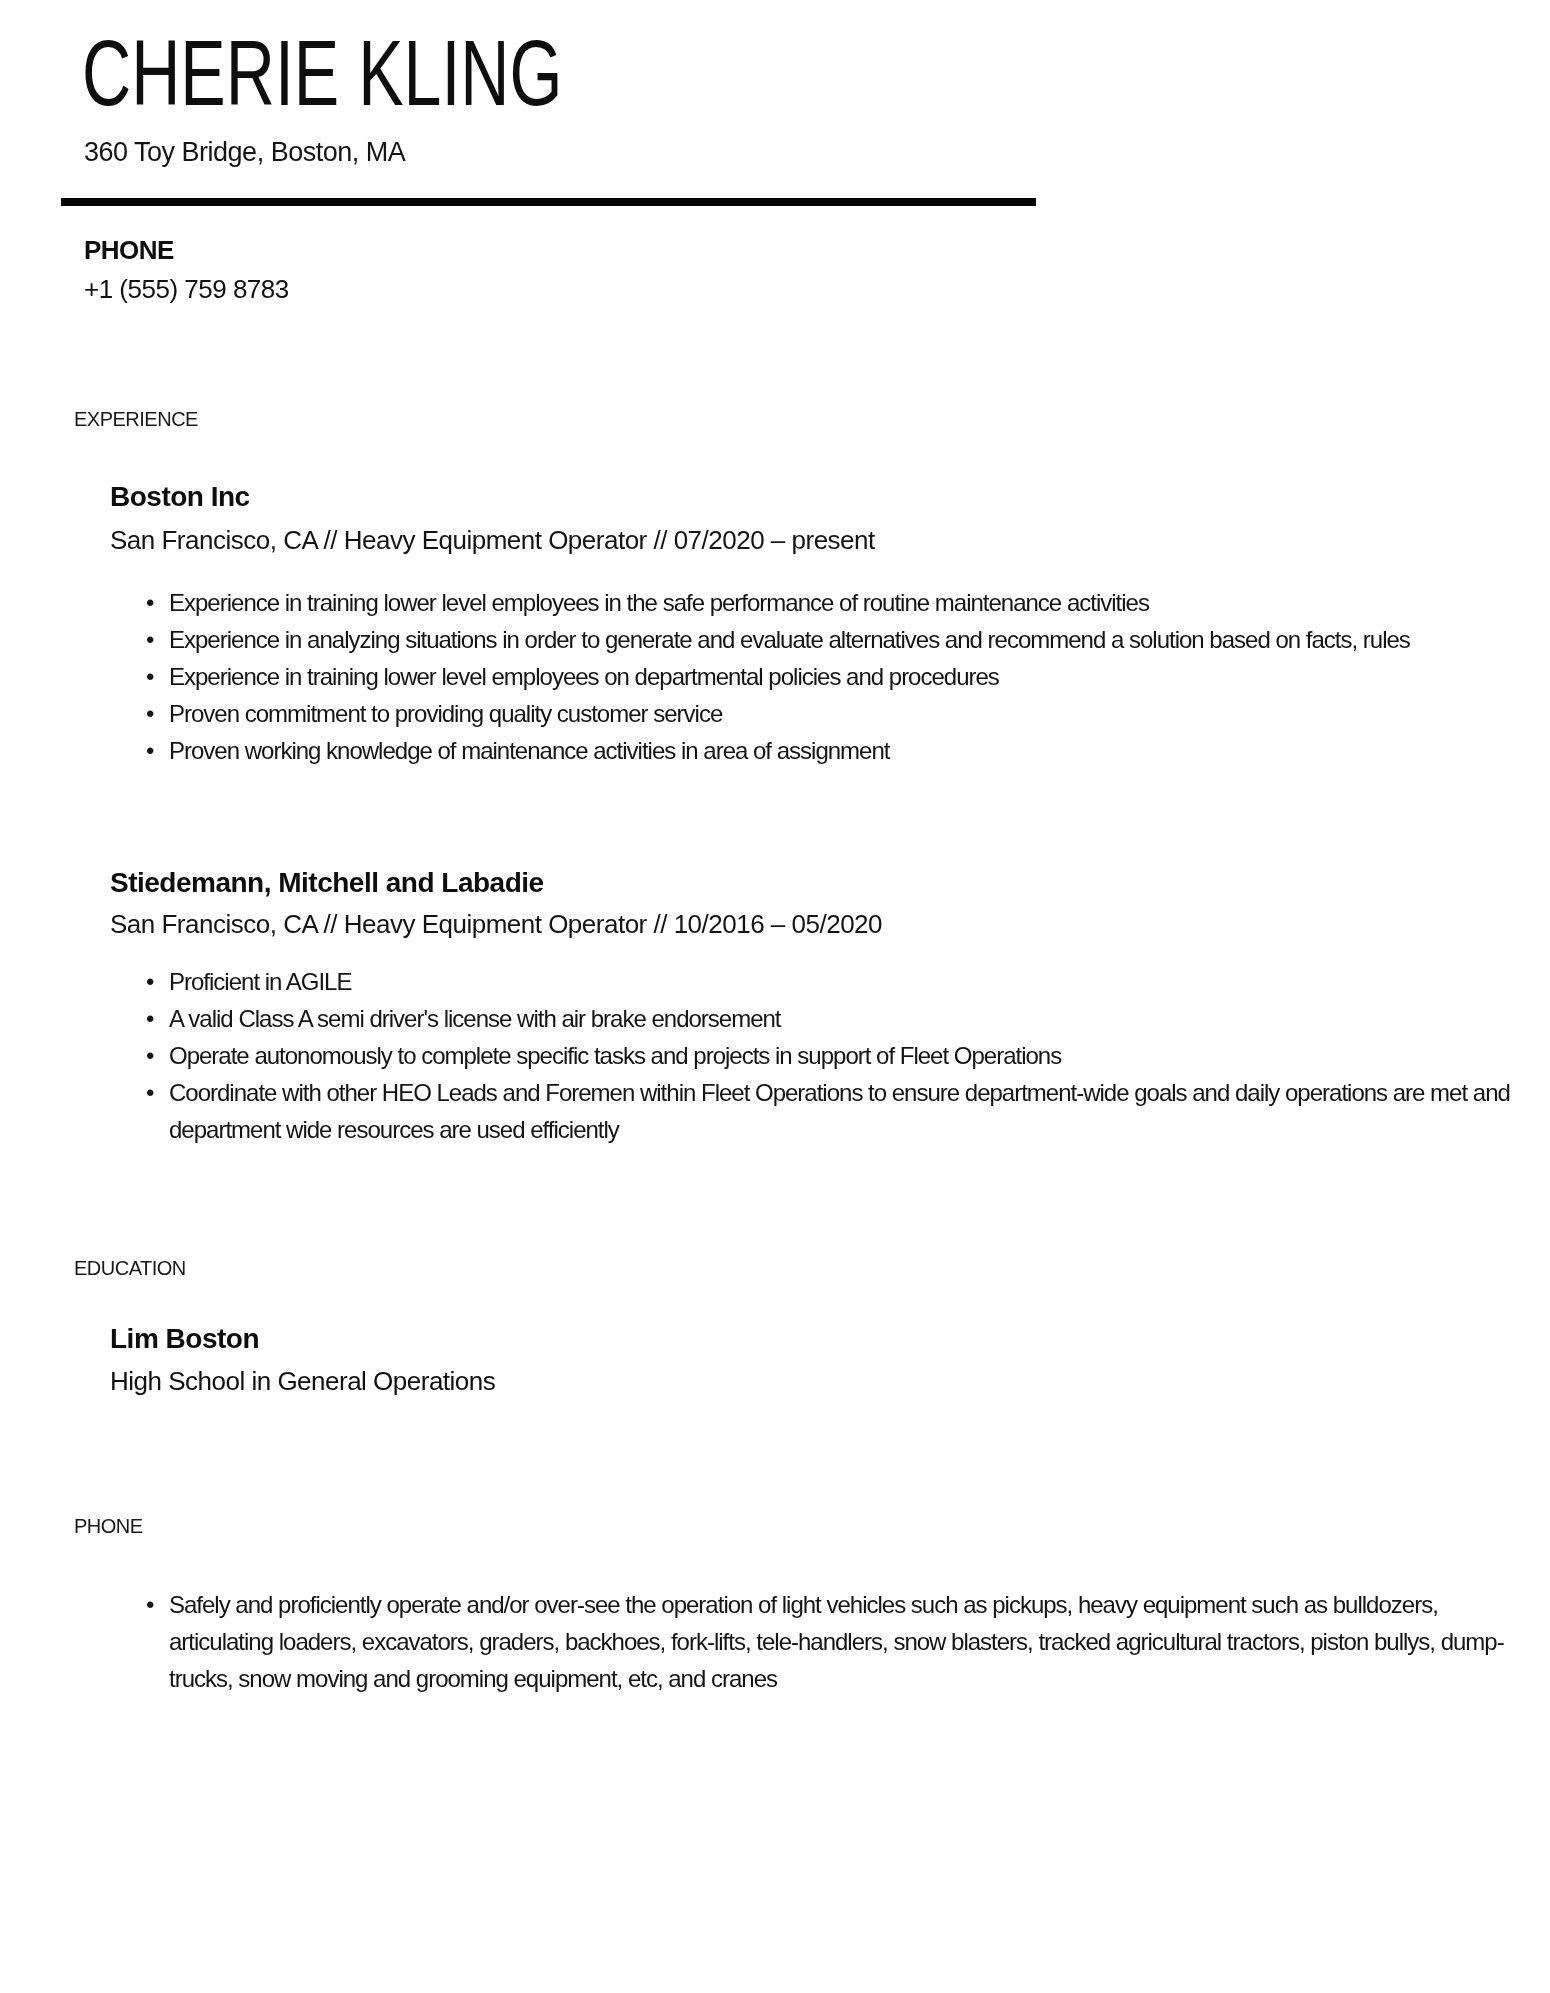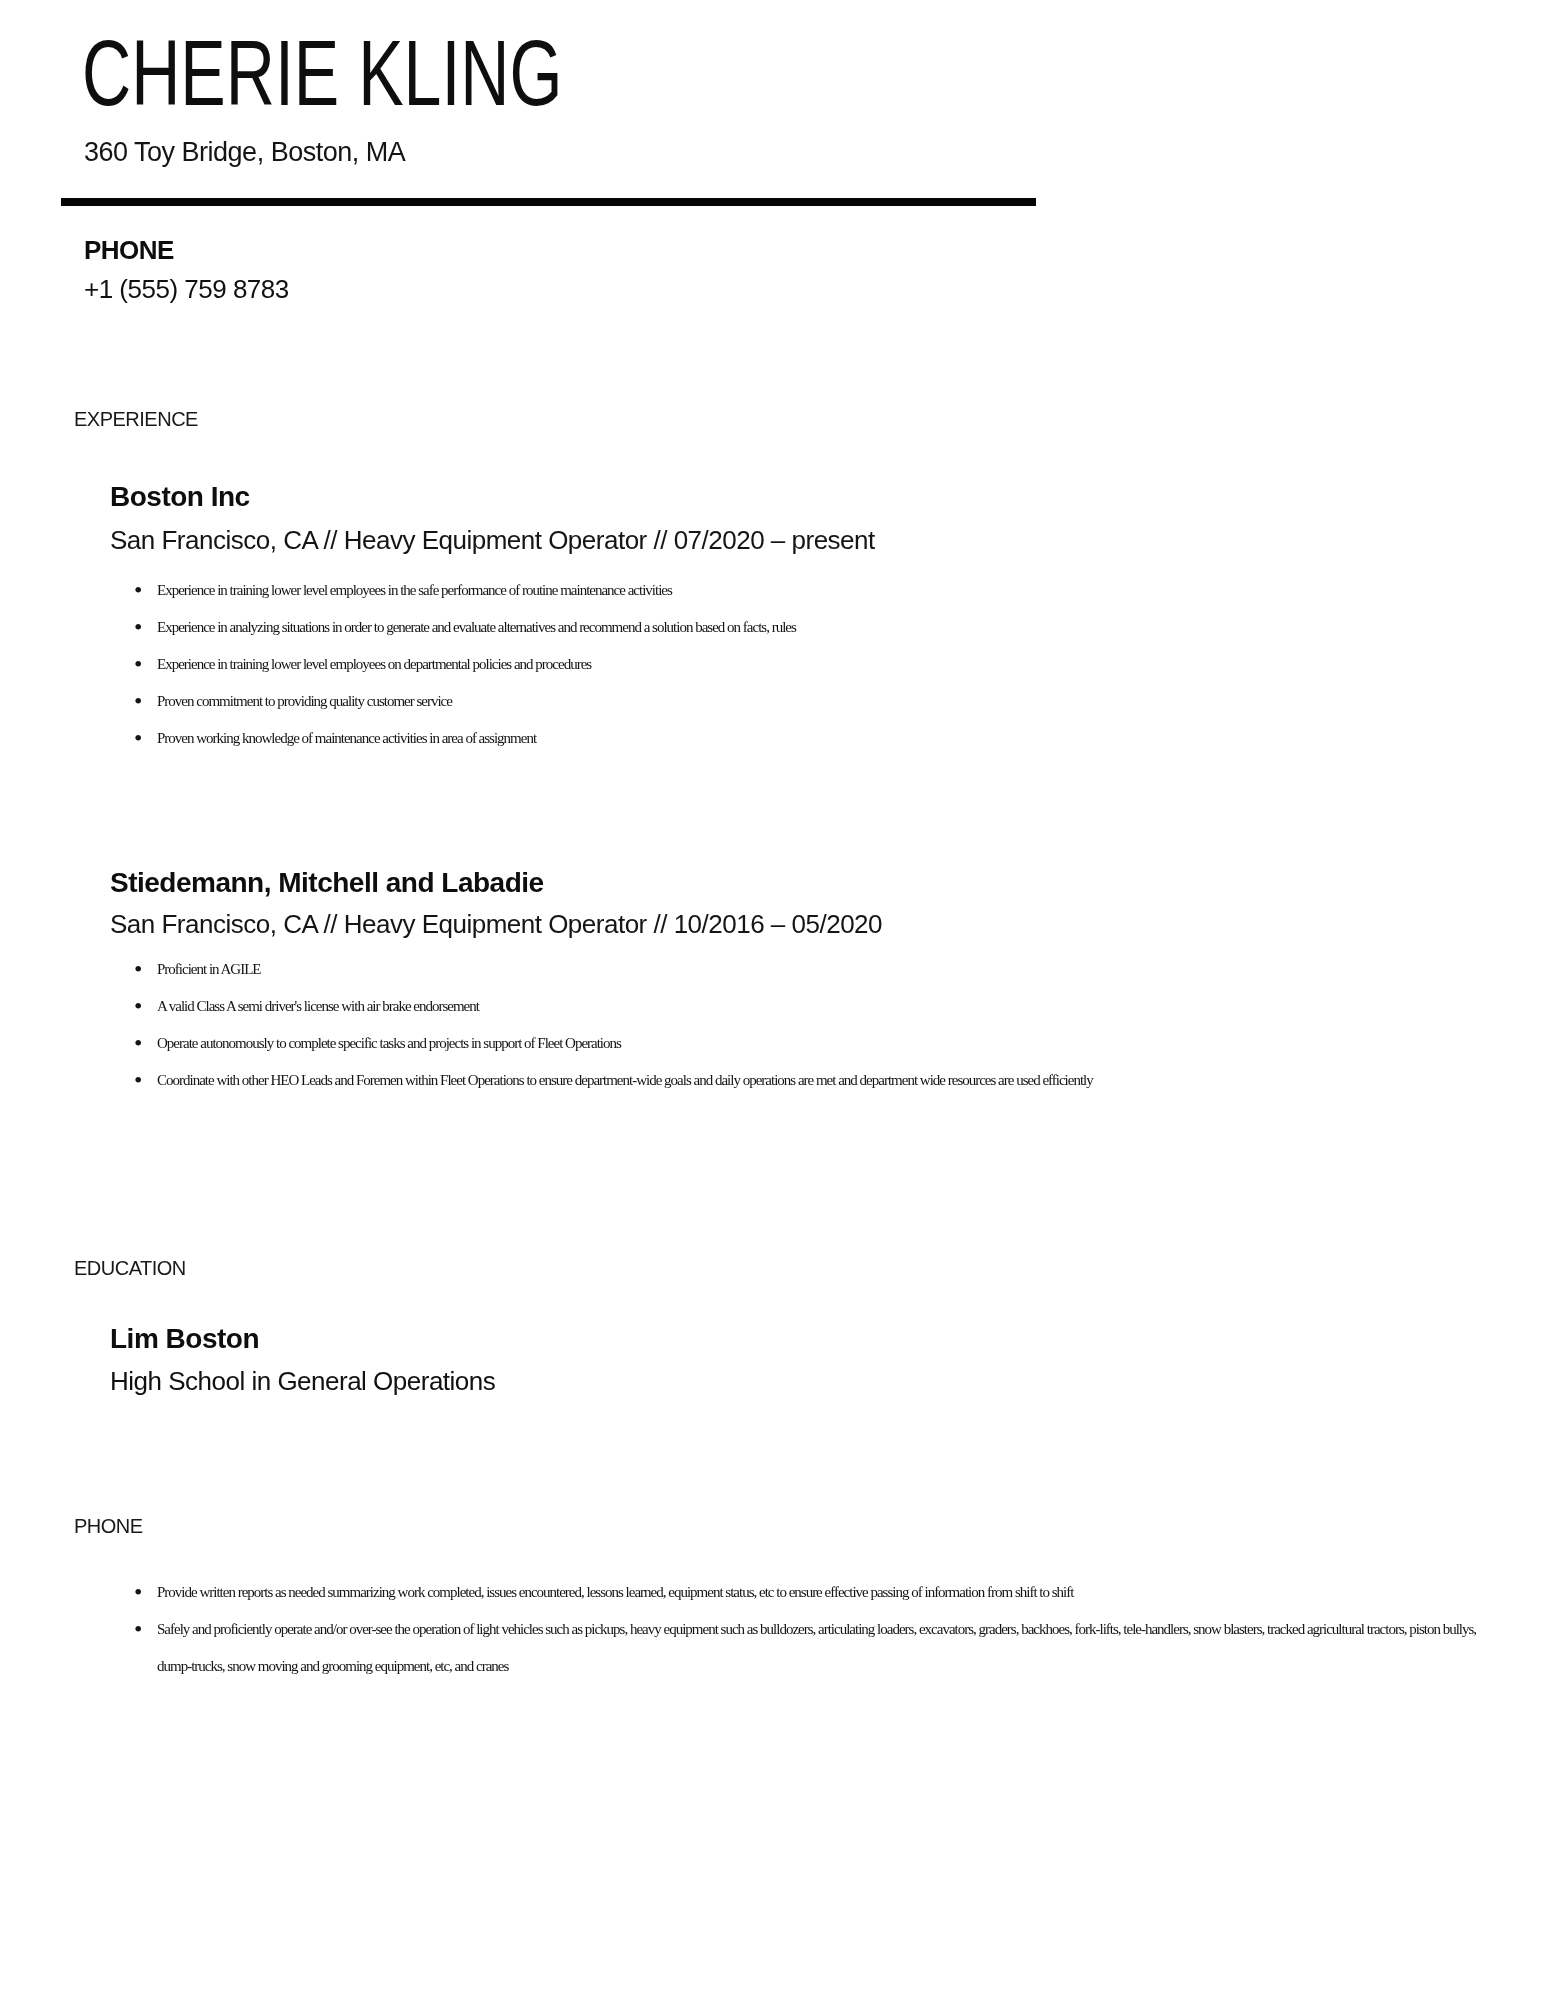--- a/index.html
+++ b/index.html
@@ -81,29 +81,28 @@
     font-size: 26px;
     line-height: 36px;
     color: #151515;
     white-space: nowrap;
   }
   .job1-meta { top: 522px; left: 110px; }
   .job2-meta { top: 906px; left: 110px; }
   .edu-degree { top: 1363px; left: 110px; font-size: 26px; line-height: 36px; }
 
   ul.bullets {
-    margin: 0;
+    margin: 12px;
     padding: 0;
     list-style: none;
     width: 1350px;
-    font-size: 15px;
+    font-size: 24px;
     line-height: 37px;
     letter-spacing: -1px;
     color: #151515;
-    font-family: Liberation Serif, serif;
   }
   .job1-bullets { top: 572px; left: 157px; }
   .job2-bullets { top: 951px; left: 157px; }
   .skills-bullets { top: 1574px; left: 157px; line-height: 38px; }
 
   ul.bullets li {
     position: relative;
     margin: 0;
     padding: 0;
   }
@@ -147,17 +146,16 @@
     <li>Operate autonomously to complete specific tasks and projects in support of Fleet Operations</li>
     <li>Coordinate with other HEO Leads and Foremen within Fleet Operations to ensure department-wide goals and daily operations are met and department wide resources are used efficiently</li>
   </ul>
 
   <h2 class="abs section-title sec-education">EDUCATION</h2>
   <h3 class="abs job-title edu-school">Lim Boston</h3>
   <div class="abs edu-degree">High School in General Operations</div>
 
   <h2 class="abs section-title sec-skills">PHONE</h2>
   <ul class="abs bullets skills-bullets">
-    <li>Provide written reports as needed summarizing work completed, issues encountered, lessons learned, equipment status, etc to ensure effective passing of information from shift to shift</li>
     <li>Safely and proficiently operate and/or over-see the operation of light vehicles such as pickups, heavy equipment such as bulldozers, articulating loaders, excavators, graders, backhoes, fork-lifts, tele-handlers, snow blasters, tracked agricultural tractors, piston bullys, dump-trucks, snow moving and grooming equipment, etc, and cranes</li>
   </ul>
 
 </div>
 
 </body></html>

